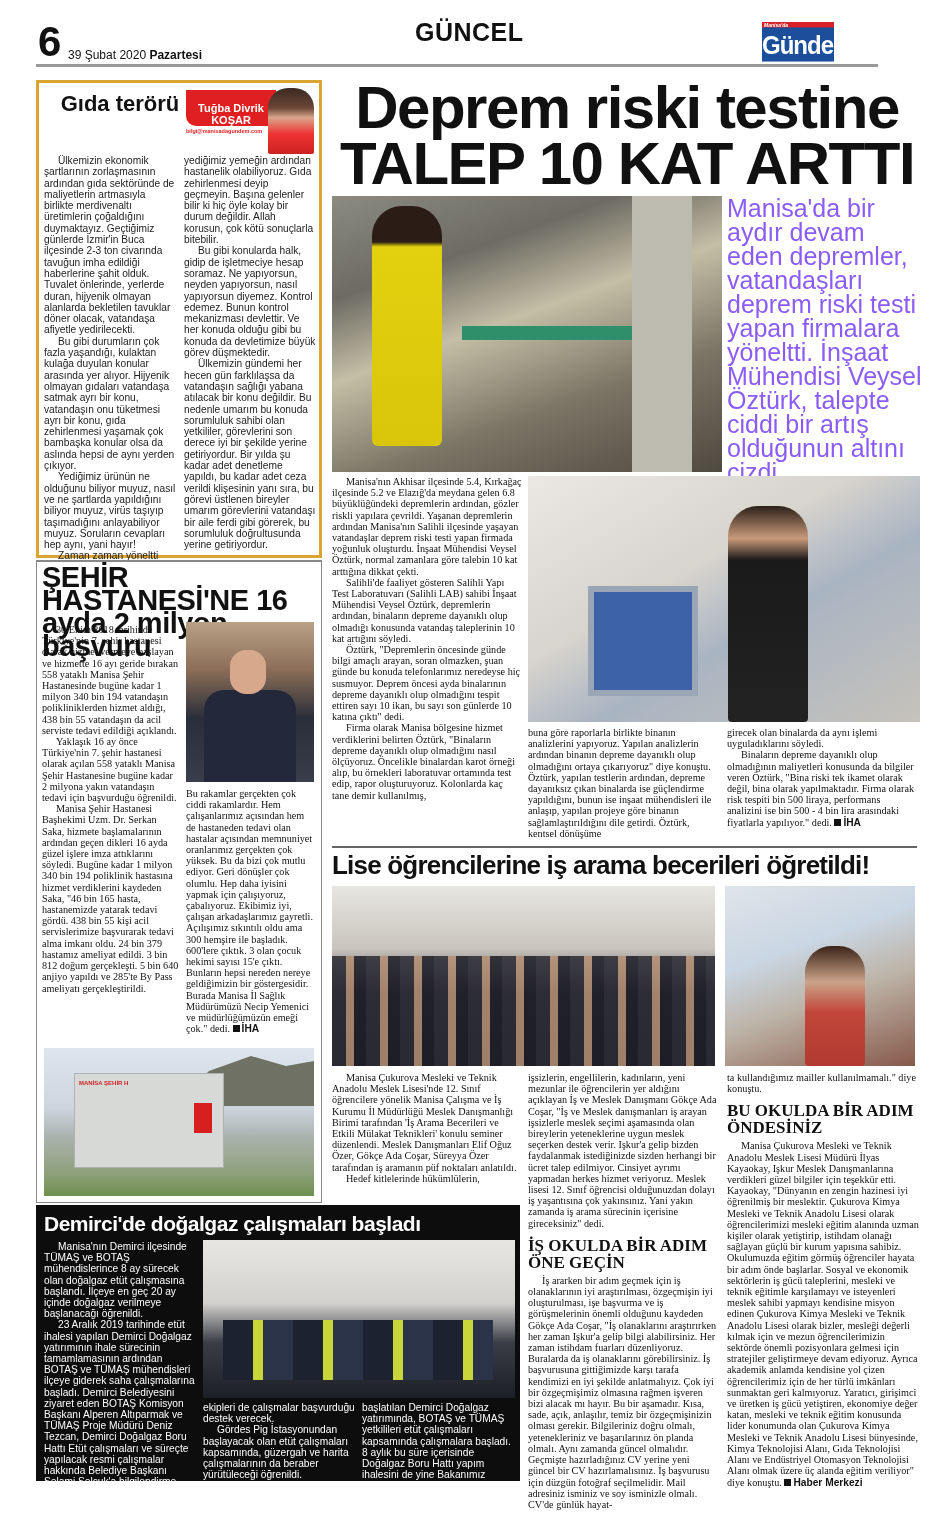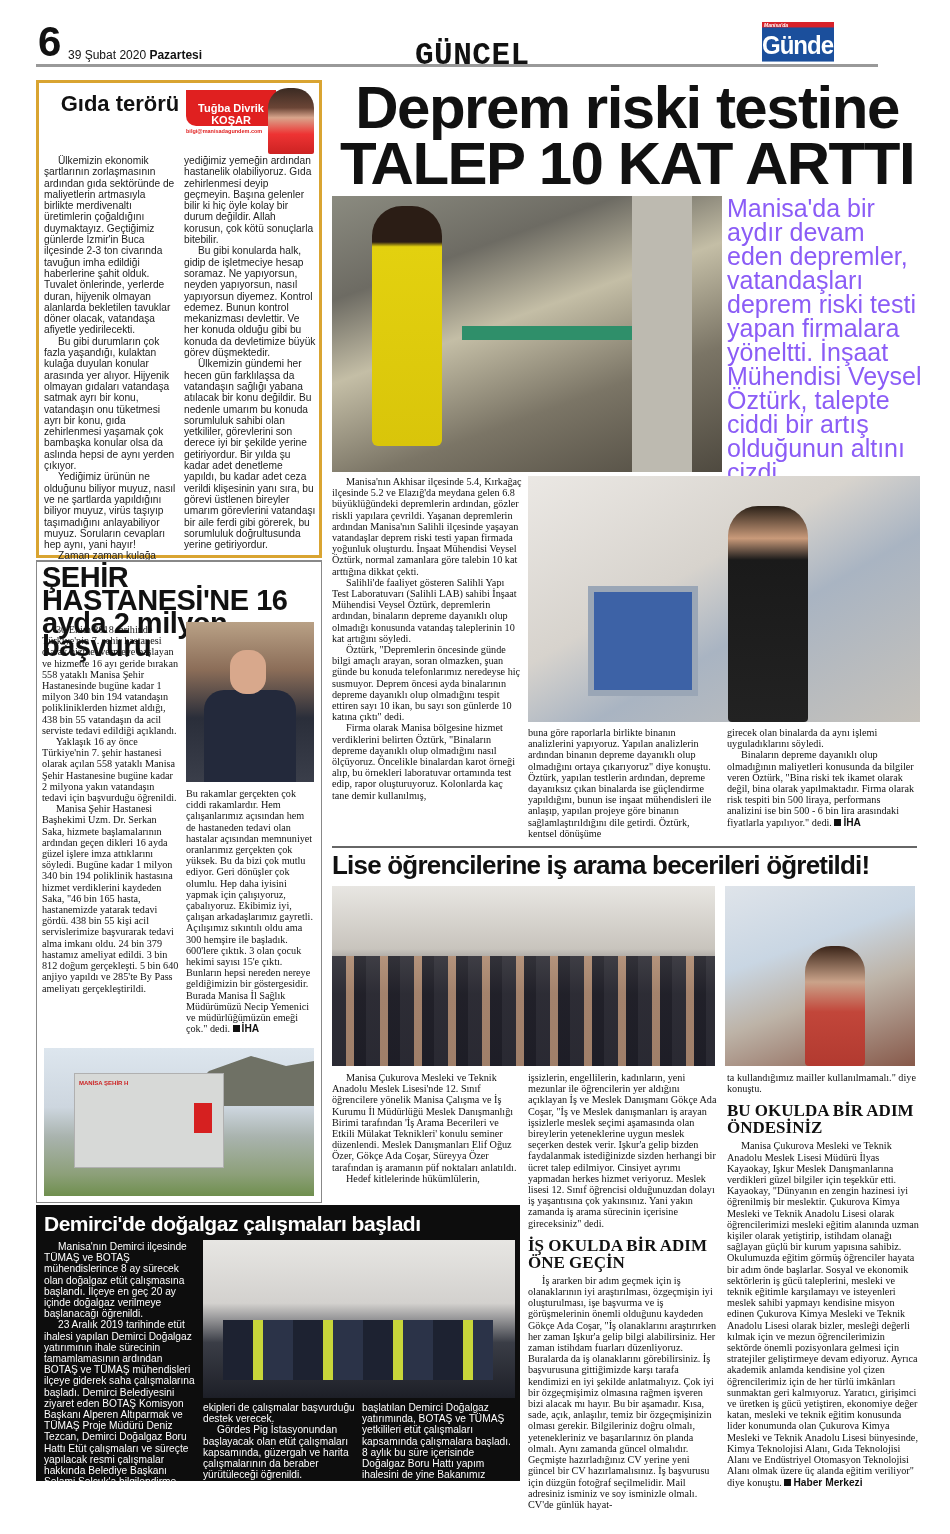--- a/index.html
+++ b/index.html
@@ -2,21 +2,21 @@
 <html><head>
 <meta charset="utf-8">
 <style>
   * { box-sizing: border-box; margin: 0; padding: 0; }
   body { width: 950px; height: 1534px; background: #fff; position: relative; overflow: hidden; font-family: "Liberation Serif", serif; color: #111; }
   .abs { position: absolute; }
   
   .page-num { left: 38px; top: 22px; font-family: "Liberation Sans", sans-serif; font-size: 42px; font-weight: bold; line-height: 40px; }
   .date { left: 68px; top: 48px; font-family: "Liberation Sans", sans-serif; font-size: 12px; }
   .date b { font-weight: 900; }
-  .section { left: 415px; top: 38px; font-family: Liberation Mono, monospace; font-size: 31px; font-weight: bold; letter-spacing: 0.5px; }
+  .section { left: 415px; top: 18px; font-family: Liberation Sans, sans-serif; font-size: 25px; font-weight: bold; letter-spacing: 0.5px; }
   .header-rule { left: 36px; top: 64px; width: 842px; height: 3px; background: #999; }
   .logo { left: 762px; top: 22px; width: 72px; height: 38px; }
   .logo .top { position: absolute; left: 0; top: 0; width: 100%; height: 7px; background: #d8222a; }
   .logo .top span { color: #fff; font-size: 5px; font-style: italic; font-weight: bold; font-family: "Liberation Sans", sans-serif; padding-left: 2px; line-height: 7px; display:block; }
   .logo .body { position: absolute; left: 0; top: 7px; width: 100%; height: 31px; background: #1b4f9c; color: #fff; font-family: "Liberation Sans", sans-serif; font-weight: bold; font-size: 24px; line-height: 31px; text-align: center; letter-spacing: -1px; transform: scaleY(1.1); }
 
   
   .col-box { left: 36px; top: 80px; width: 286px; height: 478px; border: 3px solid #d9a431; }
   .col-title { left: 60px; top: 92px; width: 120px; text-align: center; font-family: "Liberation Sans", sans-serif; font-weight: 900; font-size: 22px; line-height: 24px; }
   .author-card { left: 186px; top: 90px; width: 128px; height: 64px; }
@@ -93,21 +93,21 @@
       <div>Tuğba Divrik</div>
       <div>KOŞAR</div>
     </div>
   <div class="mail">bilgi@manisadagundem.com</div>
   <div class="photo"></div>
 </div>
 <div class="abs sans-text col-text" style="left:44px;">
   <p>Ülkemizin ekonomik şartlarının zorlaşmasının ardından gıda sektöründe de maliyetlerin artmasıyla birlikte merdivenaltı üretimlerin çoğaldığını duymaktayız. Geçtiğimiz günlerde İzmir'in Buca ilçesinde 2-3 ton civarında tavuğun imha edildiği haberlerine şahit olduk. Tuvalet önlerinde, yerlerde duran, hijyenik olmayan alanlarda bekletilen tavuklar döner olacak, vatandaşa afiyetle yedirilecekti.</p>
   <p>Bu gibi durumların çok fazla yaşandığı, kulaktan kulağa duyulan konular arasında yer alıyor. Hijyenik olmayan gıdaları vatandaşa satmak ayrı bir konu, vatandaşın onu tüketmesi ayrı bir konu, gıda zehirlenmesi yaşamak çok bambaşka konular olsa da aslında hepsi de aynı yerden çıkıyor.</p>
   <p>Yediğimiz ürünün ne olduğunu biliyor muyuz, nasıl ve ne şartlarda yapıldığını biliyor muyuz, virüs taşıyıp taşımadığını anlayabiliyor muyuz. Soruların cevapları hep aynı, yani hayır!</p>
-  <p>Zaman zaman kulağa</p>
+  <p>Zaman zaman yöneltti</p>
 </div>
 <div class="abs sans-text col-text" style="left:184px;">
   <p class="noind" style="text-indent:0">yediğimiz yemeğin ardından hastanelik olabiliyoruz. Gıda zehirlenmesi deyip geçmeyin. Başına gelenler bilir ki hiç öyle kolay bir durum değildir. Allah korusun, çok kötü sonuçlarla bitebilir.</p>
   <p>Bu gibi konularda halk, gidip de işletmeciye hesap soramaz. Ne yapıyorsun, neyden yapıyorsun, nasıl yapıyorsun diyemez. Kontrol edemez. Bunun kontrol mekanizması devlettir. Ve her konuda olduğu gibi bu konuda da devletimize büyük görev düşmektedir.</p>
   <p>Ülkemizin gündemi her hecen gün farklılaşsa da vatandaşın sağlığı yabana atılacak bir konu değildir. Bu nedenle umarım bu konuda sorumluluk sahibi olan yetkililer, görevlerini son derece iyi bir şekilde yerine getiriyordur. Bir yılda şu kadar adet denetleme yapıldı, bu kadar adet ceza verildi klişesinin yanı sıra, bu görevi üstlenen bireyler umarım görevlerini vatandaşı bir aile ferdi gibi görerek, bu sorumluluk doğrultusunda yerine getiriyordur.</p>
 </div>
 
 <div class="abs headline">
   <div>Deprem riski testine</div>
   <div>TALEP 10 KAT ARTTI</div>
@@ -126,21 +126,21 @@
 </div>
 <div class="abs photo-lab">
   <div class="oven"></div>
   <div class="man"></div>
 </div>
 <div class="abs serif-text" style="left:528px; top:727px; width:188px;">
   <p class="noind" style="text-indent:0">buna göre raporlarla birlikte binanın analizlerini yapıyoruz. Yapılan analizlerin ardından binanın depreme dayanıklı olup olmadığını ortaya çıkarıyoruz" diye konuştu. Öztürk, yapılan testlerin ardından, depreme dayanıksız çıkan binalarda ise güçlendirme yapıldığını, bunun ise inşaat mühendisleri ile anlaşıp, yapılan projeye göre binanın sağlamlaştırıldığını dile getirdi. Öztürk, kentsel dönüşüme</p>
 </div>
 <div class="abs serif-text" style="left:727px; top:727px; width:190px;">
   <p style="text-indent:0">girecek olan binalarda da aynı işlemi uyguladıklarını söyledi.</p>
-  <p><span>Binaların depreme dayanıklı olup olmadığının maliyetleri konusunda da bilgiler veren Öztürk, "Bina riski tek ikamet olarak değil, bina olarak yapılmaktadır. Firma olarak risk tespiti bin 500 liraya, performans analizini ise bin 500 - 6 bin lira arasındaki fiyatlarla yapılıyor." dedi.</span> <span class="sig"><span class="bullet"></span><span>İHA</span></span></p>
+  <p><span>Binaların depreme dayanıklı olup olmadığının maliyetleri konusunda da bilgiler veren Öztürk, "Bina riski tek ikamet olarak değil, bina olarak yapılmaktadır. Firma olarak risk tespiti bin 500 liraya, performans analizini ise bin 500 - 4 bin lira arasındaki fiyatlarla yapılıyor." dedi.</span> <span class="sig"><span class="bullet"></span><span>İHA</span></span></p>
 </div>
 
 <div class="abs box2"></div>
 <div class="abs h2" style="left:42px; top:566px; width:276px;">ŞEHİR HASTANESİ'NE 16 ayda 2 milyon başvuru</div>
 <div class="abs serif-text" style="left:42px; top:624px; width:138px;">
   <p>30 Ekim 2018 tarihinde Türkiye'nin 7. şehir hastanesi olarak hizmet vermeye başlayan ve hizmette 16 ayı geride bırakan 558 yataklı Manisa Şehir Hastanesinde bugüne kadar 1 milyon 340 bin 194 vatandaşın polikliniklerden hizmet aldığı, 438 bin 55 vatandaşın da acil serviste tedavi edildiği açıklandı.</p>
   <p>Yaklaşık 16 ay önce Türkiye'nin 7. şehir hastanesi olarak açılan 558 yataklı Manisa Şehir Hastanesine bugüne kadar 2 milyona yakın vatandaşın tedavi için başvurduğu öğrenildi.</p>
   <p>Manisa Şehir Hastanesi Başhekimi Uzm. Dr. Serkan Saka, hizmete başlamalarının ardından geçen dikleri 16 ayda güzel işlere imza attıklarını söyledi. Bugüne kadar 1 milyon 340 bin 194 poliklinik hastasına hizmet verdiklerini kaydeden Saka, "46 bin 165 hasta, hastanemizde yatarak tedavi gördü. 438 bin 55 kişi acil servislerimize başvurarak tedavi alma imkanı oldu. 24 bin 379 hastamız ameliyat edildi. 3 bin 812 doğum gerçekleşti. 5 bin 640 anjiyo yapıldı ve 285'te By Pass ameliyatı gerçekleştirildi.</p>
 </div>
 <div class="abs photo-doc">

